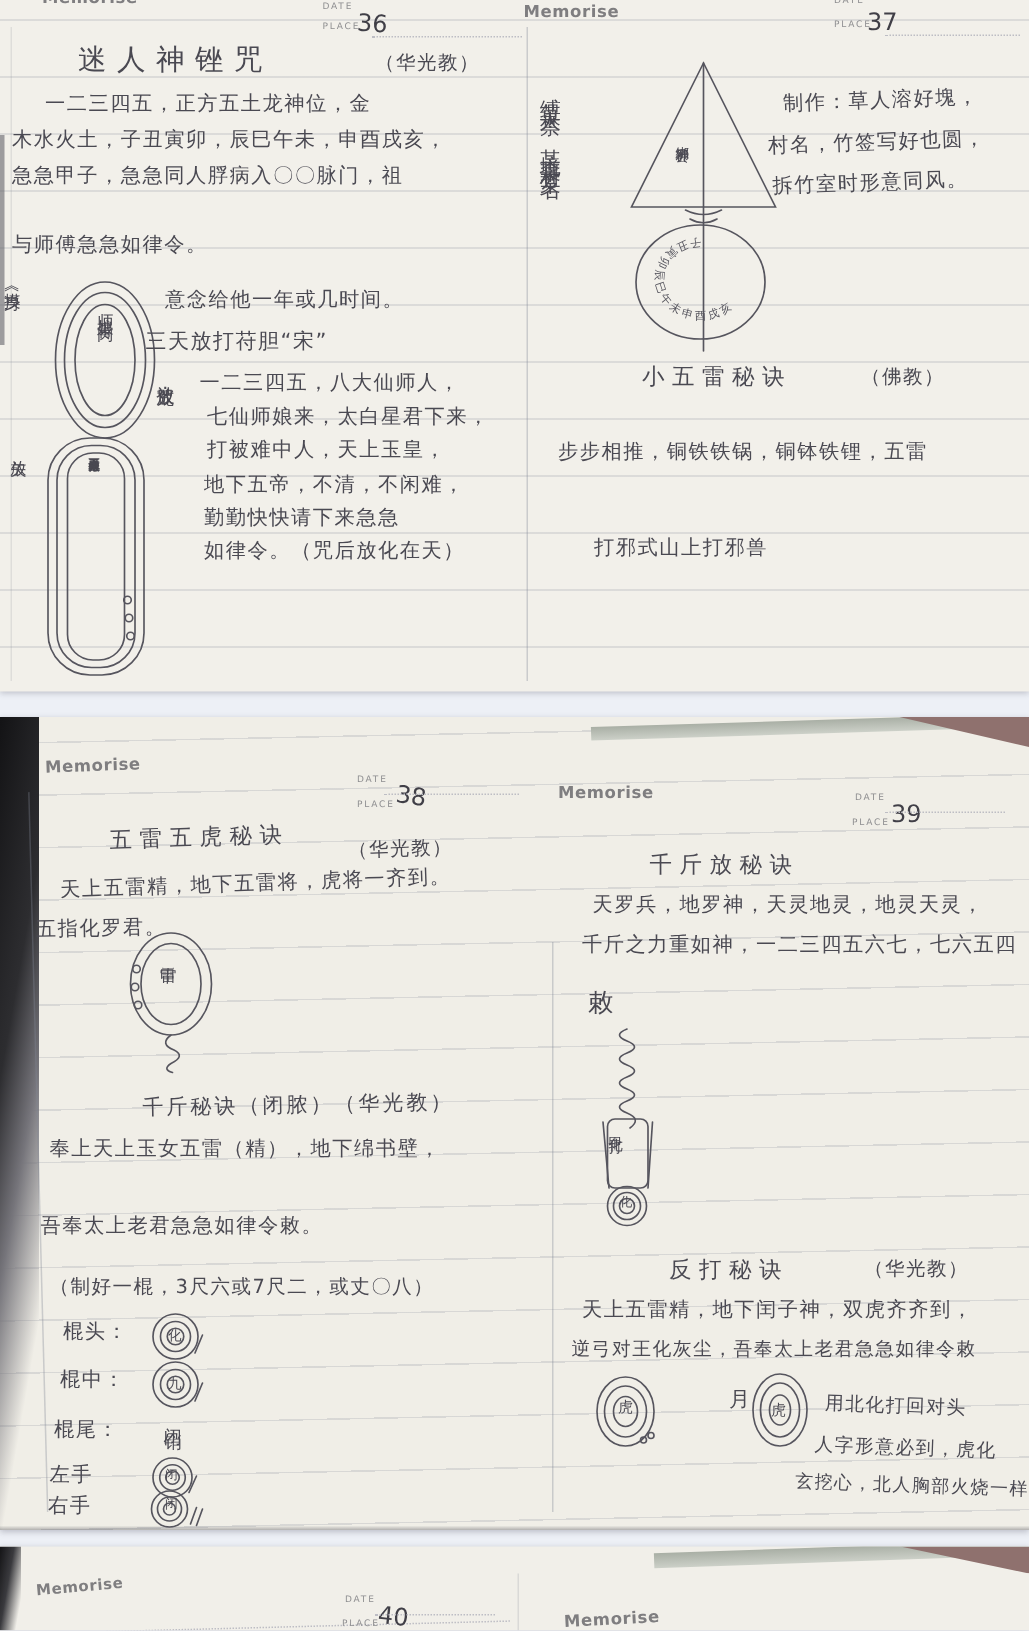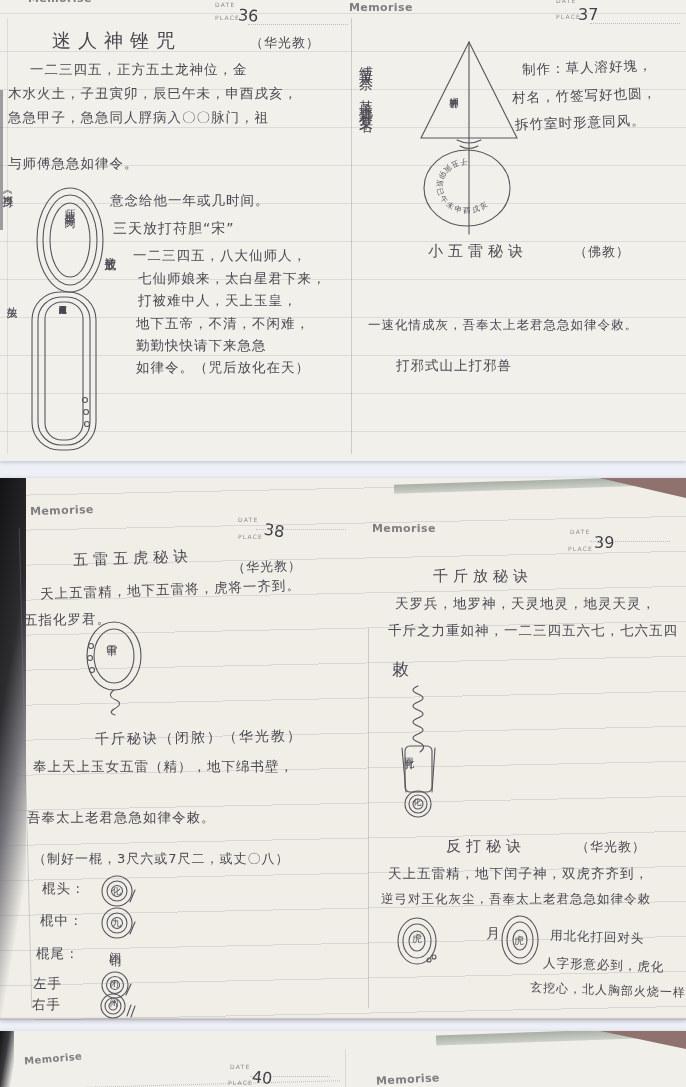--- a/index.html
+++ b/index.html
@@ -63,21 +63,21 @@
     <rect class="sk" x="4" y="4" width="64" height="158" rx="28"></rect>
     <rect class="sk" x="10" y="9" width="52" height="148" rx="23"></rect>
     <rect class="sk" x="17" y="14" width="38" height="138" rx="17"></rect>
     <circle class="sk" cx="57" cy="112" r="2.5"></circle>
       <circle class="sk" cx="58" cy="124" r="2.5"></circle>
       <circle class="sk" cx="59" cy="136" r="2.5"></circle>
   </svg>
   <div class="hw hw-v" style="left:58px;top:300px;height:146px;font-size:7.5px;letter-spacing:0">天上玉皇地下五帝太白星君下来打报难中人</div>
 
   <div class="hw" style="left:110px;top:193px">意念给他一年或几时间。</div>
-  <div class="hw" style="left:113px;top:221px;font-size:14px">三天放打苻胆“宋”</div>
+  <div class="hw" style="left:97px;top:221px;font-size:14px">三天放打苻胆“宋”</div>
   <div class="hw hw-v" style="left:103px;top:248px;height:64px;font-size:12px">被放咒：</div>
   <div class="hw" style="left:133px;top:248px">一二三四五，八大仙师人，</div>
   <div class="hw" style="left:138px;top:271px">七仙师娘来，太白星君下来，</div>
   <div class="hw" style="left:138px;top:293px">打被难中人，天上玉皇，</div>
   <div class="hw" style="left:136px;top:316px">地下五帝，不清，不闲难，</div>
   <div class="hw" style="left:136px;top:338px">勤勤快快请下来急急</div>
   <div class="hw" style="left:136px;top:360px">如律令。（咒后放化在天）</div>
 
   <div class="logo" style="left:349px;top:1px">Memorise</div>
   <div class="print" style="left:556px;top:-3px">DATE</div>
@@ -96,21 +96,21 @@
     <text font-size="7.5" fill="#56555e" letter-spacing="2"><textPath href="#ringp">子丑寅卯辰巳午未申酉戌亥</textPath></text>
   </svg>
   <div class="hw hw-v" style="left:448px;top:90px;height:28px;font-size:9px;letter-spacing:1px">绑神罢邪</div>
 
   <div class="hw" style="left:522px;top:60px;transform:rotate(-2deg)">制作：草人溶好塊，</div>
   <div class="hw" style="left:512px;top:88px;transform:rotate(-2deg)">村名，竹签写好也圆，</div>
   <div class="hw" style="left:515px;top:115px;transform:rotate(-2deg)">拆竹室时形意同风。</div>
 
   <div class="hw title2" style="left:428px;top:243px">小五雷秘诀</div>
   <div class="hw" style="left:574px;top:245px;font-size:13px">（佛教）</div>
-  <div class="hw" style="left:368px;top:318px;font-size:12.5px">一速化情成灰，吾奉太上老君急急如律令敕。</div>
+  <div class="hw" style="left:372px;top:294px">步步相推，铜铁铁锅，铜钵铁锂，五雷</div>
   <div class="hw" style="left:396px;top:358px">打邪式山上打邪兽</div>
 </div>
 
 <div class="scan" style="top:478px;height:542px;background:#f0eee7">
   <div class="ruled ruled2"></div>
   <div class="spine"></div>
   <div class="stack-edge" style="top:2px;right:-8px;width:300px;height:9px;transform:rotate(-1.8deg)"></div>
   <div class="table-corner" style="top:0;right:0;width:120px;height:20px;clip-path:polygon(28% 0,100% 0,100% 100%)"></div>
   <div class="vline" style="left:25px;top:50px;height:480px;transform:rotate(-1.5deg)"></div>
   <div class="vline" style="left:368px;top:150px;height:380px"></div>

